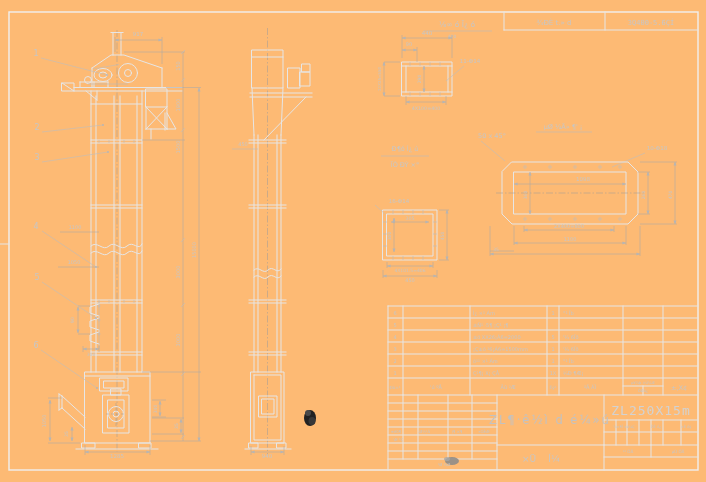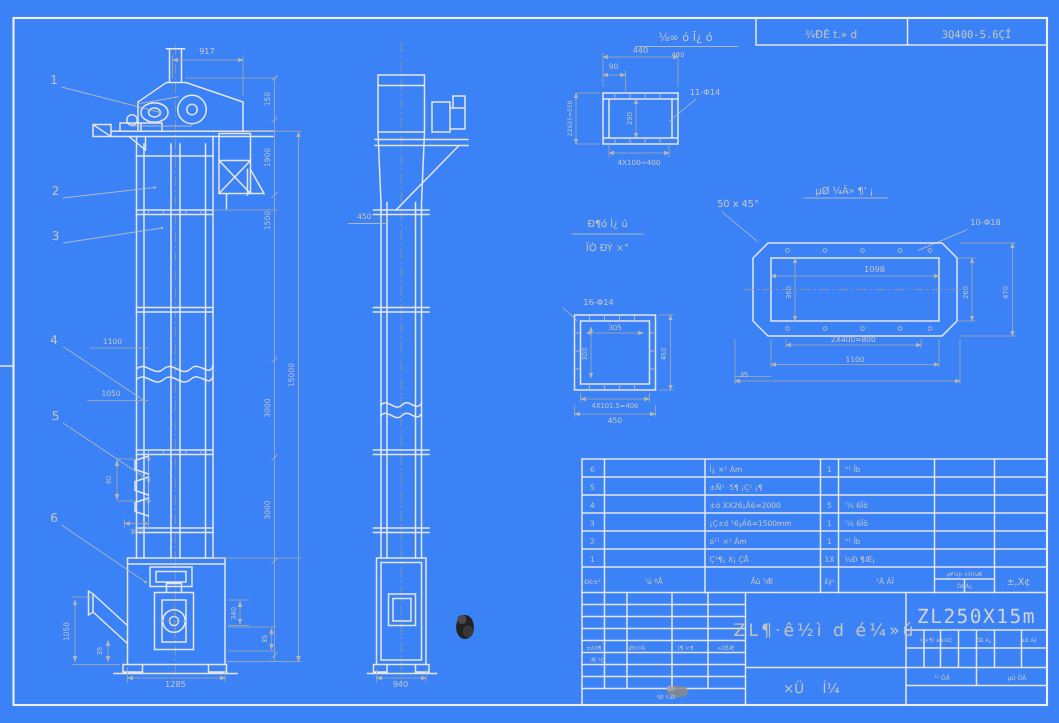--- a/index.html
+++ b/index.html
@@ -1,16 +1,16 @@
 <!DOCTYPE html>
 <html><head>
 <meta charset="utf-8">
 <style>
   html,body{margin:0;padding:0;background:#000;}
-  .page{width:706px;height:482px;background:#3b82f6;position:relative;overflow:hidden;text-decoration:underline;}
+  .page{width:706px;height:482px;background:#fdba74;position:relative;overflow:hidden;text-decoration:underline;}
   svg{display:block;}
   .ln{stroke:#e6e6e6;stroke-width:1;fill:none;stroke-linecap:square;}
   .ln2{stroke:#f0f0f0;stroke-width:1.4;fill:none;}
   .thin{stroke:#bdbdbd;stroke-width:.6;fill:none;}
   .dim{stroke:#a8a8a8;stroke-width:.55;fill:none;}
   .cl{stroke:#9a9a9a;stroke-width:.5;stroke-dasharray:7 2 1.5 2;fill:none;}
   .dsh{stroke:#9a9a9a;stroke-width:.5;stroke-dasharray:3 2;fill:none;}
   svg text{fill:#c6c6c6;font-family:"DejaVu Sans",sans-serif;}
   .mono{font-family:"DejaVu Sans Mono",monospace;}
   .model{fill:#d2d2d2;letter-spacing:1px;}

